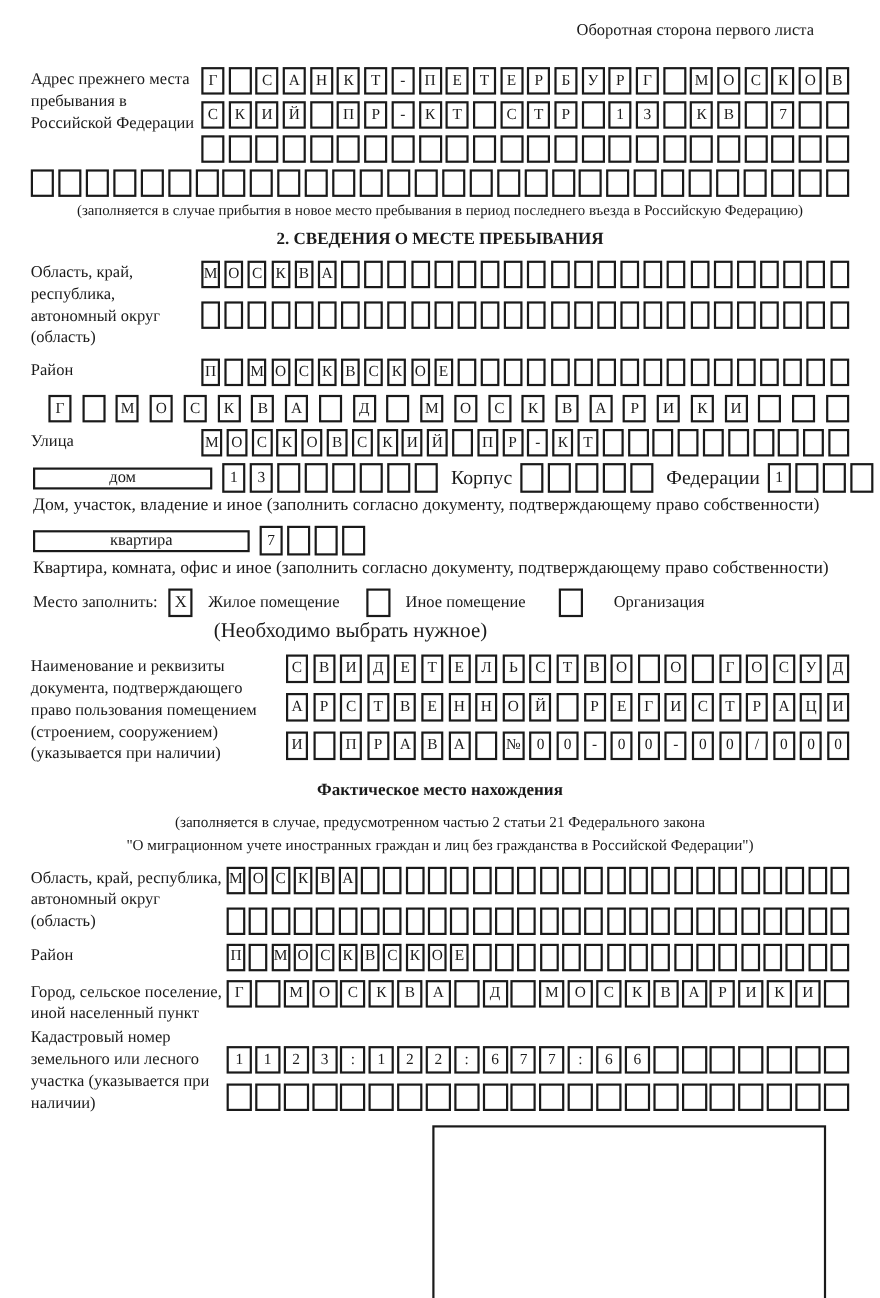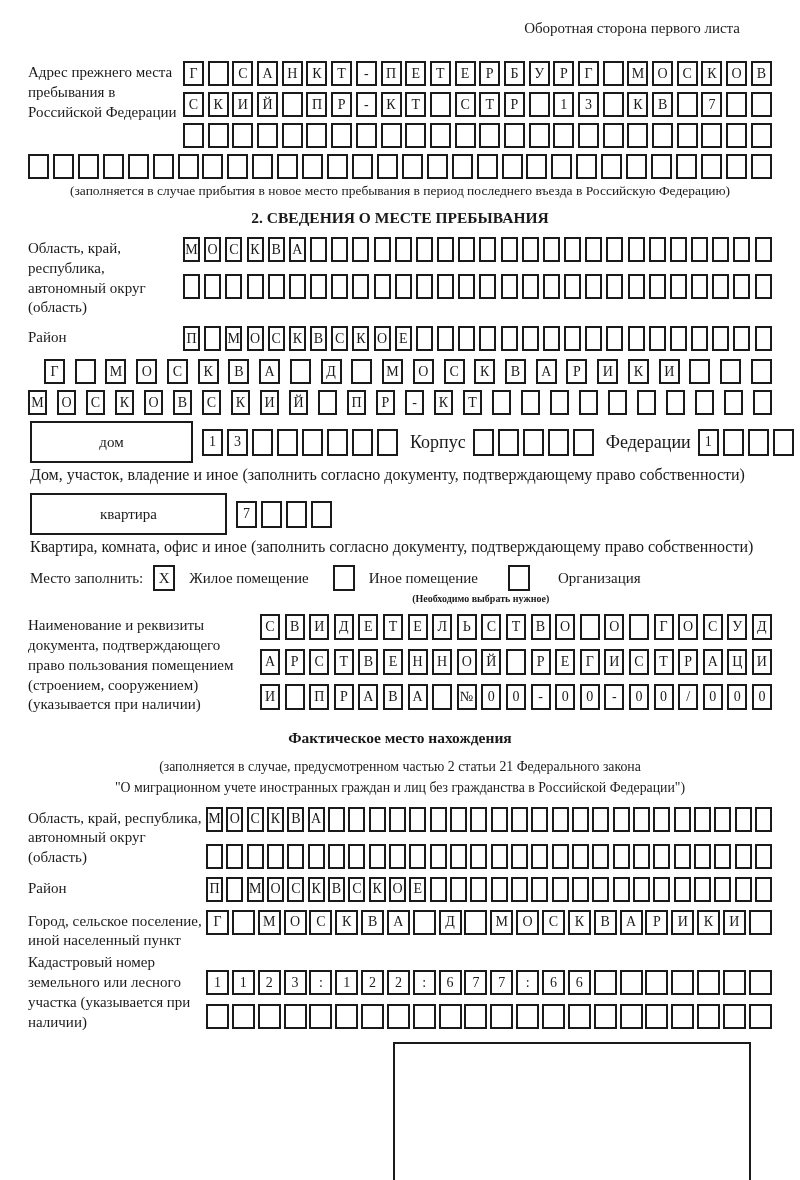--- a/index.html
+++ b/index.html
@@ -30,31 +30,31 @@
   .gap6 > * + * { margin-top:6px; }
   .gap12 > * + * { margin-top:12px; }
   .gap9 > * + * { margin-top:9px; }
 
   .full-row { margin-top:6px; }
   .small-note { font-size:13.5px; text-align:center; margin:4px 0 10px 0; }
   .left-note { font-size:16px; margin:3px 0 9px 2px; }
   .sec-title { text-align:center; font-weight:bold; font-size:15.5px; margin:4px 0 10px 0; }
   .mb8 { margin-bottom:8px; } .mb6 { margin-bottom:6px; } .mb10 { margin-bottom:10px; }
 
-  .inline-box { border:2px solid #1a1a1a; height:42px; display:flex; align-items:center;
+  .inline-box { border:2px solid #1a1a1a; height:20px; display:flex; align-items:center;
                 justify-content:center; font-size:15px; }
   .house-line { display:flex; align-items:center; margin:2px 0 1px 2px; }
   .house-box { width:163px; flex:0 0 163px; }
   .apt-box { width:197px; flex:0 0 197px; }
   .mini-label { font-size:18px; padding:0 7px 0 12px; }
 
   .stay-line { display:flex; align-items:center; margin:2px 0 2px 2px; font-size:15px; }
   .chk { border:2px solid #1a1a1a; width:22px; height:26px; display:flex; align-items:center;
          justify-content:center; font-size:15px; margin:0 14px 0 10px; }
-  .stay-note { font-size:10px; text-align:right; width:62%; margin:2px 0 10px 60px;font-weight:bold; }
+  .stay-note { font-size:19px; text-align:center; width:62%; margin:2px 0 10px 60px; }
 
   .fact-head { text-align:center; font-weight:bold; font-size:15.5px; margin:14px 0 10px 0; }
   .fact-sub { text-align:center; font-size:13.8px; line-height:1.5; margin-bottom:8px; }
 
   .cad-grid { padding-top:19px; }
 
   .stamp-box { border:2px solid #1a1a1a; width:358px; height:175px; margin:10px 0 0 365px; }
   .indent14 { padding-left:16px; }
 </style>
 </head>
@@ -308,20 +308,21 @@
         <span class="cell">К</span>
         <span class="cell">И</span>
         <span class="cell"></span>
         <span class="cell"></span>
         <span class="cell"></span>
       </div>
   </div>
 </div>
 
 <div class="frow mb6">
+  <div class="label-col">Улица</div>
   <div class="grid-col">
     <div class="cells w26">
         <span class="cell">М</span>
         <span class="cell">О</span>
         <span class="cell">С</span>
         <span class="cell">К</span>
         <span class="cell">О</span>
         <span class="cell">В</span>
         <span class="cell">С</span>
         <span class="cell">К</span>

